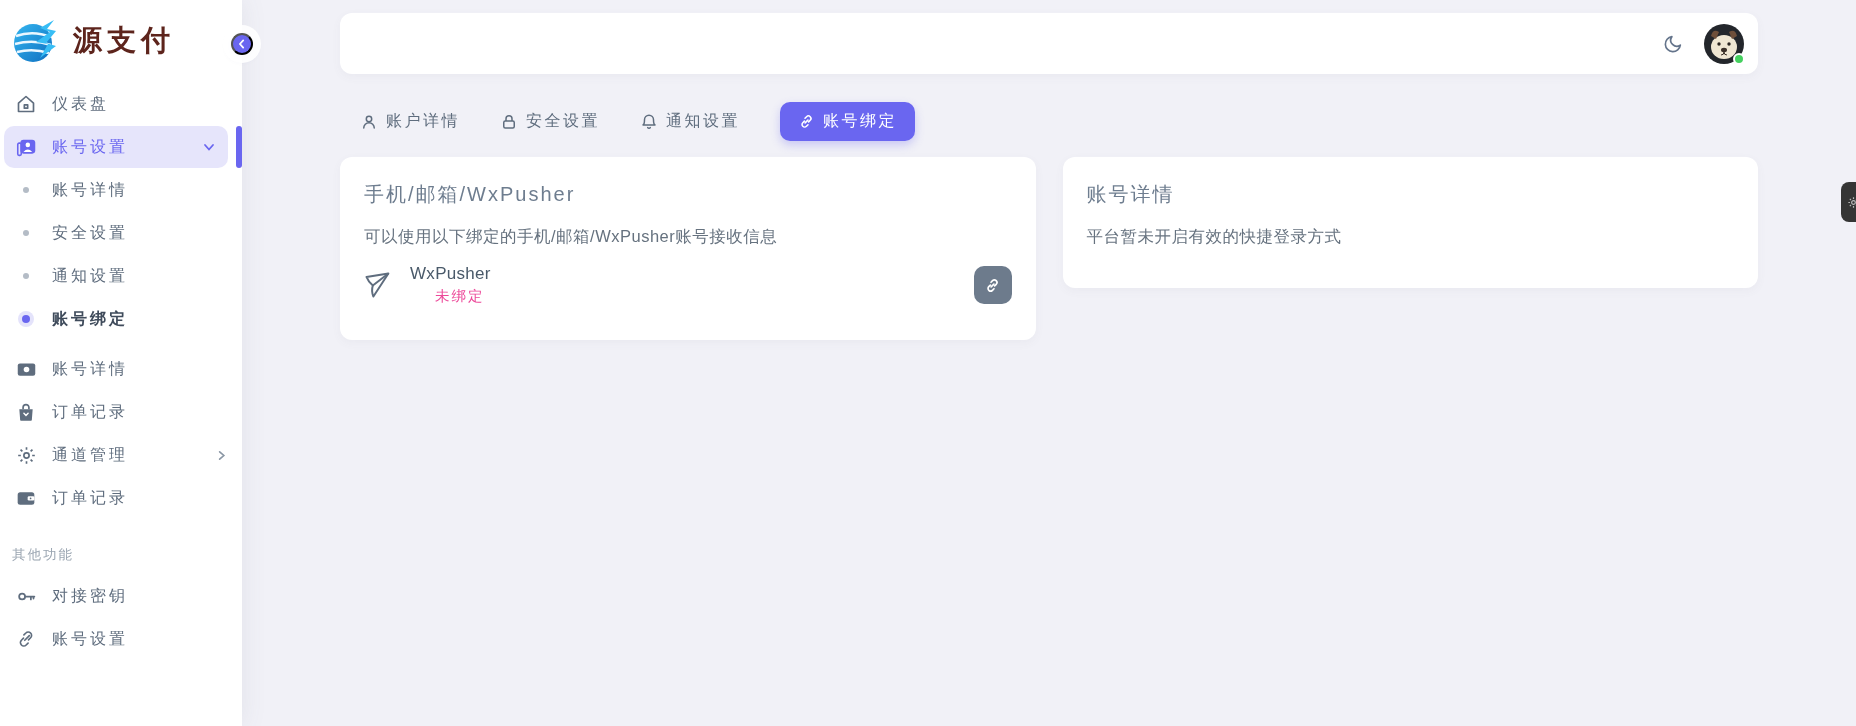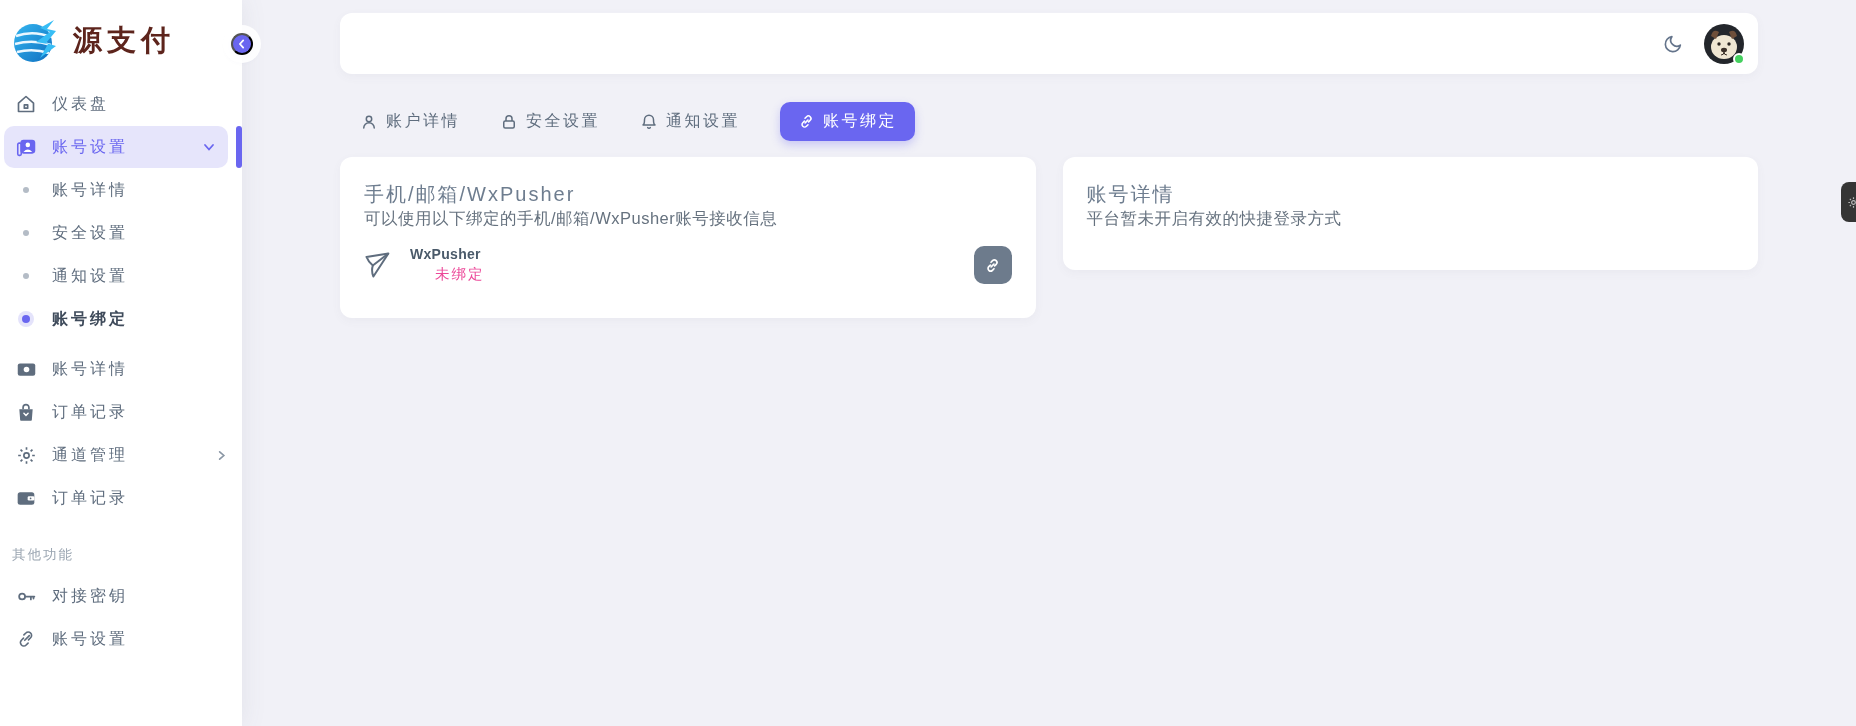--- a/index.html
+++ b/index.html
@@ -88,24 +88,24 @@
     background:#6a66f0; color:#fff; padding:9px 18px;
     box-shadow:0 4px 10px rgba(106,102,240,.3);
   }
 
   .cards { display:grid; grid-template-columns:1fr 1fr; gap:27px; margin-top:16px; align-items:start; }
   .card {
     background:#fff; border-radius:12px; padding:24px;
     box-shadow:0 3px 10px rgba(90,102,122,.05);
   }
   .card-title { font-size:20px; font-weight:400; letter-spacing:2px; color:#6e7d8f; }
-  .card-desc { font-size:16.5px; color:#66727f; letter-spacing:.5px; }
+  .card-desc { margin-top:18px; font-size:16.5px; color:#66727f; letter-spacing:.5px; }
   .bind-row { display:flex; align-items:center; gap:18px; margin-top:16px; padding-bottom:10px; }
   .bind-meta { display:flex; flex-direction:column; gap:3px; }
-  .bind-name { font-size:14px; font-weight:bold; color:#4a5a6a; letter-spacing:.3px; }
+  .bind-name { font-size:17px; font-weight:normal; color:#4a5a6a; letter-spacing:.3px; }
   .bind-status { font-size:14.5px; color:#ec4899; letter-spacing:2px;margin-left:25px; }
   .link-action {
     margin-left:auto; width:38px; height:38px; border:none; border-radius:10px;
     background:#6d7b8c; display:flex; align-items:center; justify-content:center; cursor:pointer;
   }
   .card.social { padding-bottom:40px; }
 
   .drawer-handle {
     position:absolute; right:0; top:182px; width:15px; height:40px;
     background:#353535; border-radius:8px 0 0 8px; z-index:5;

